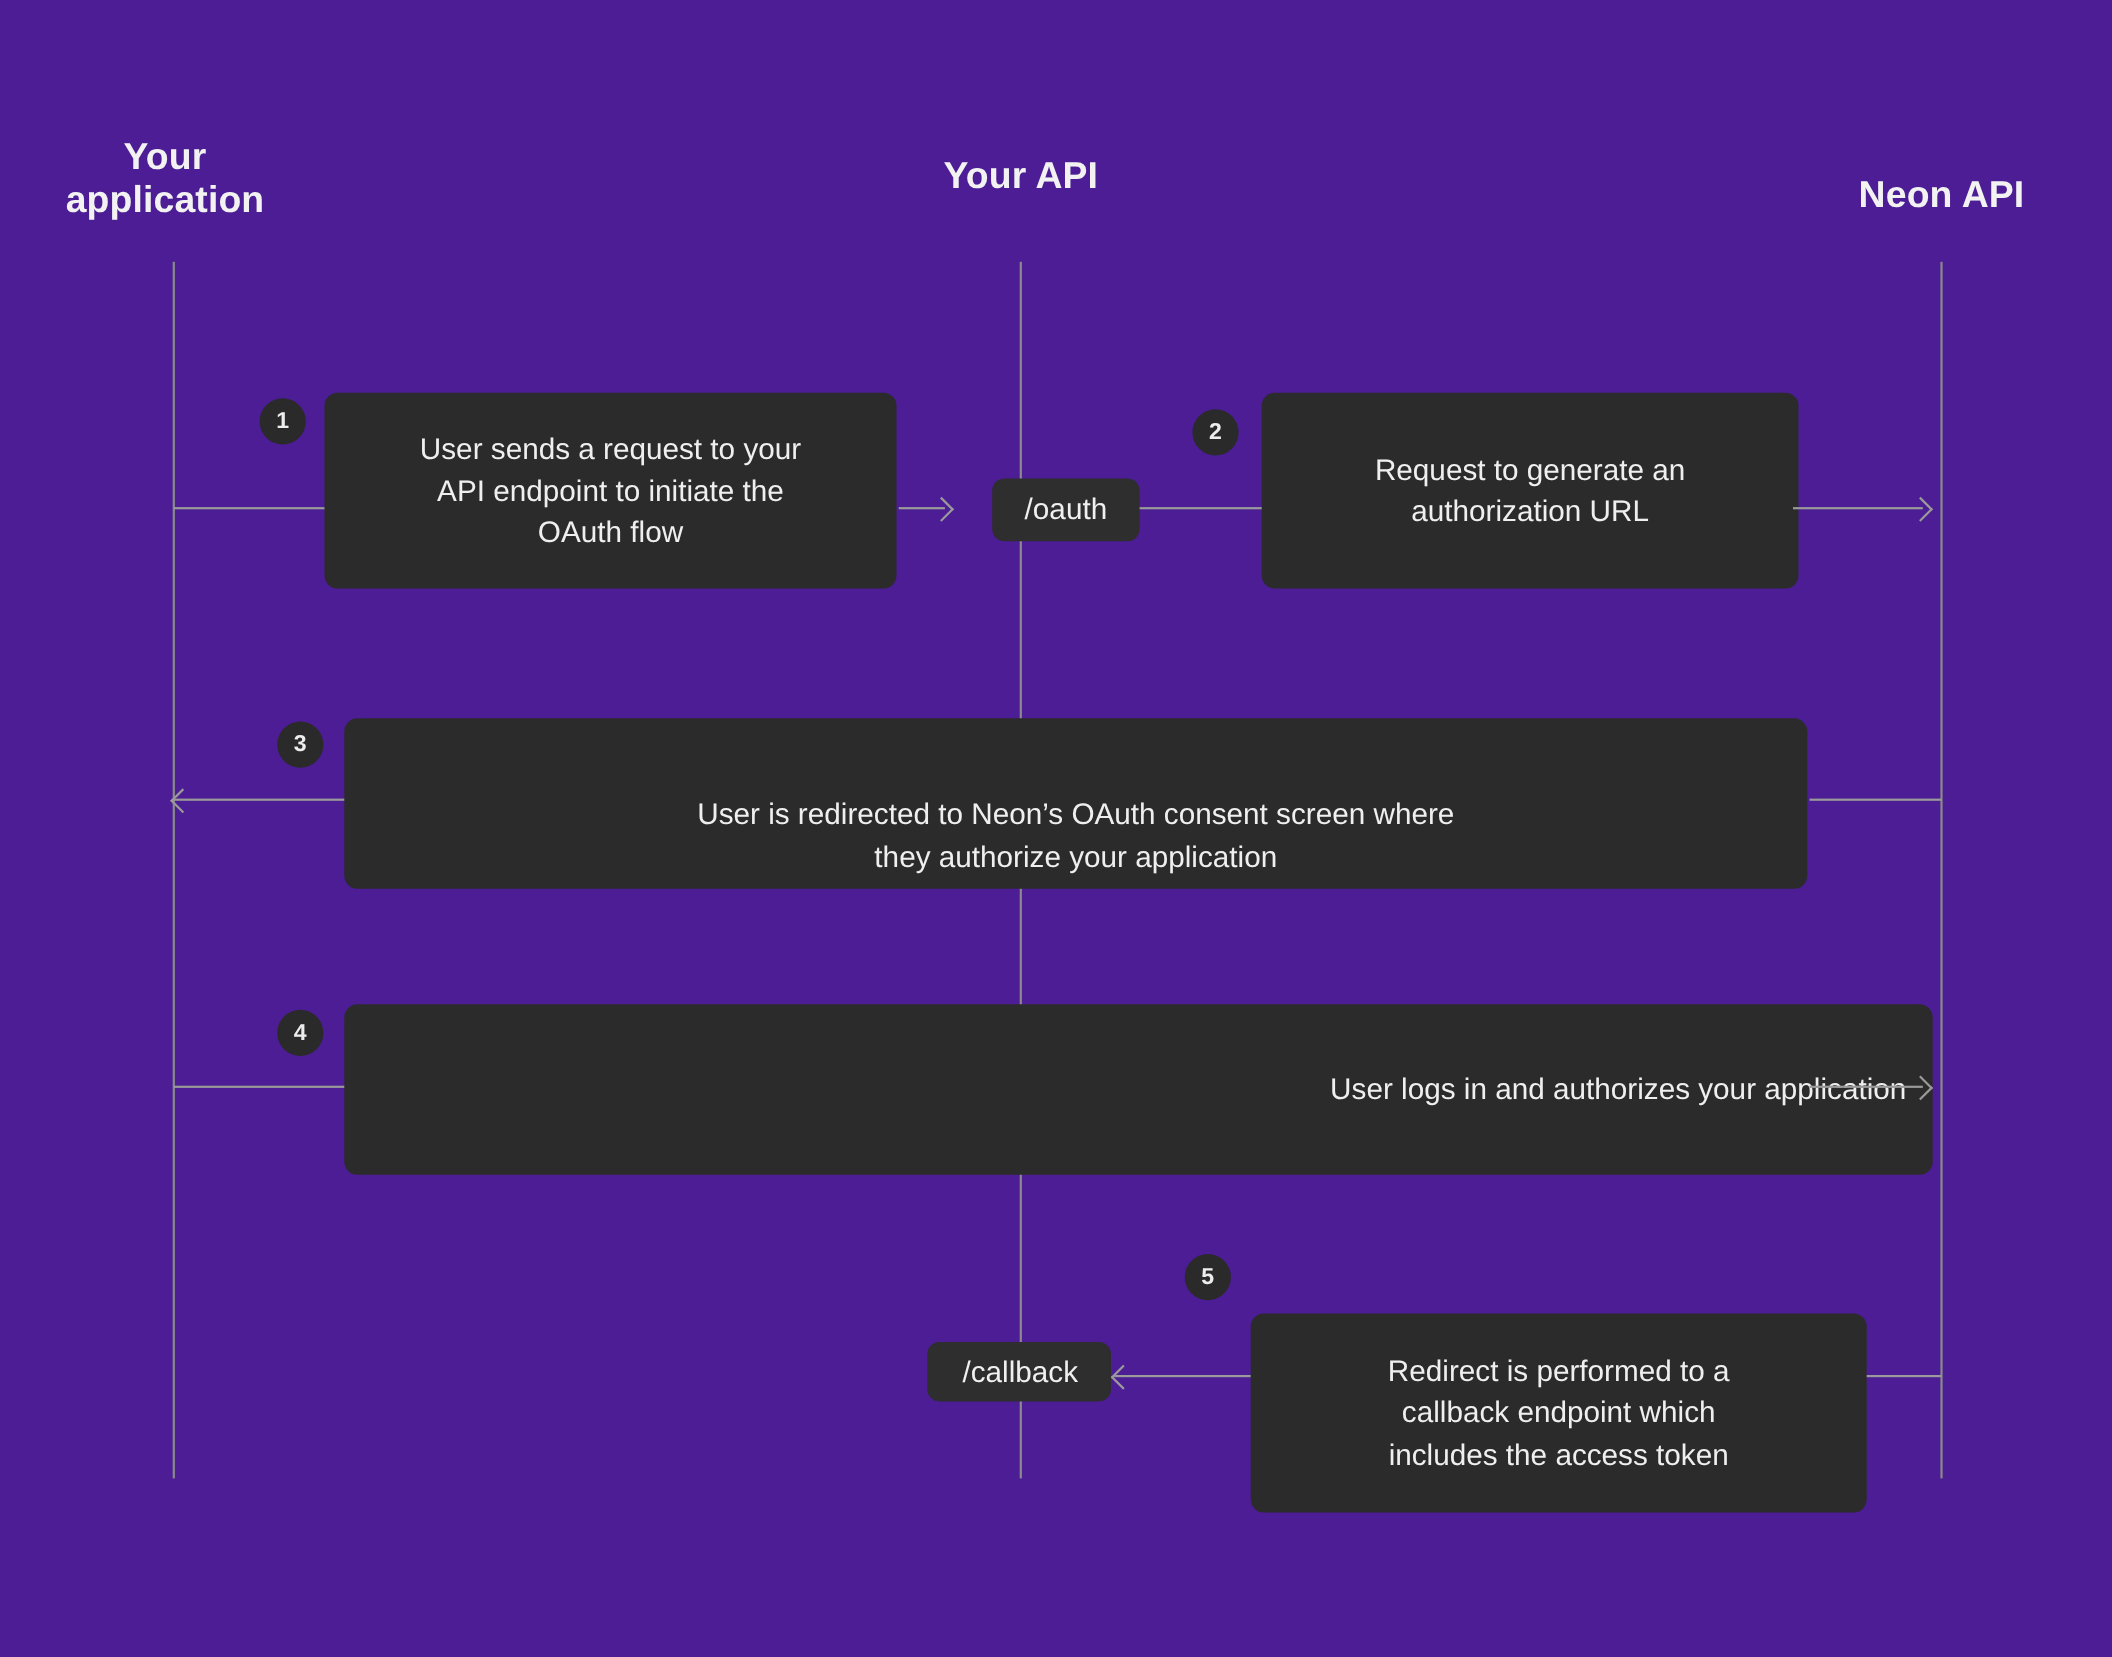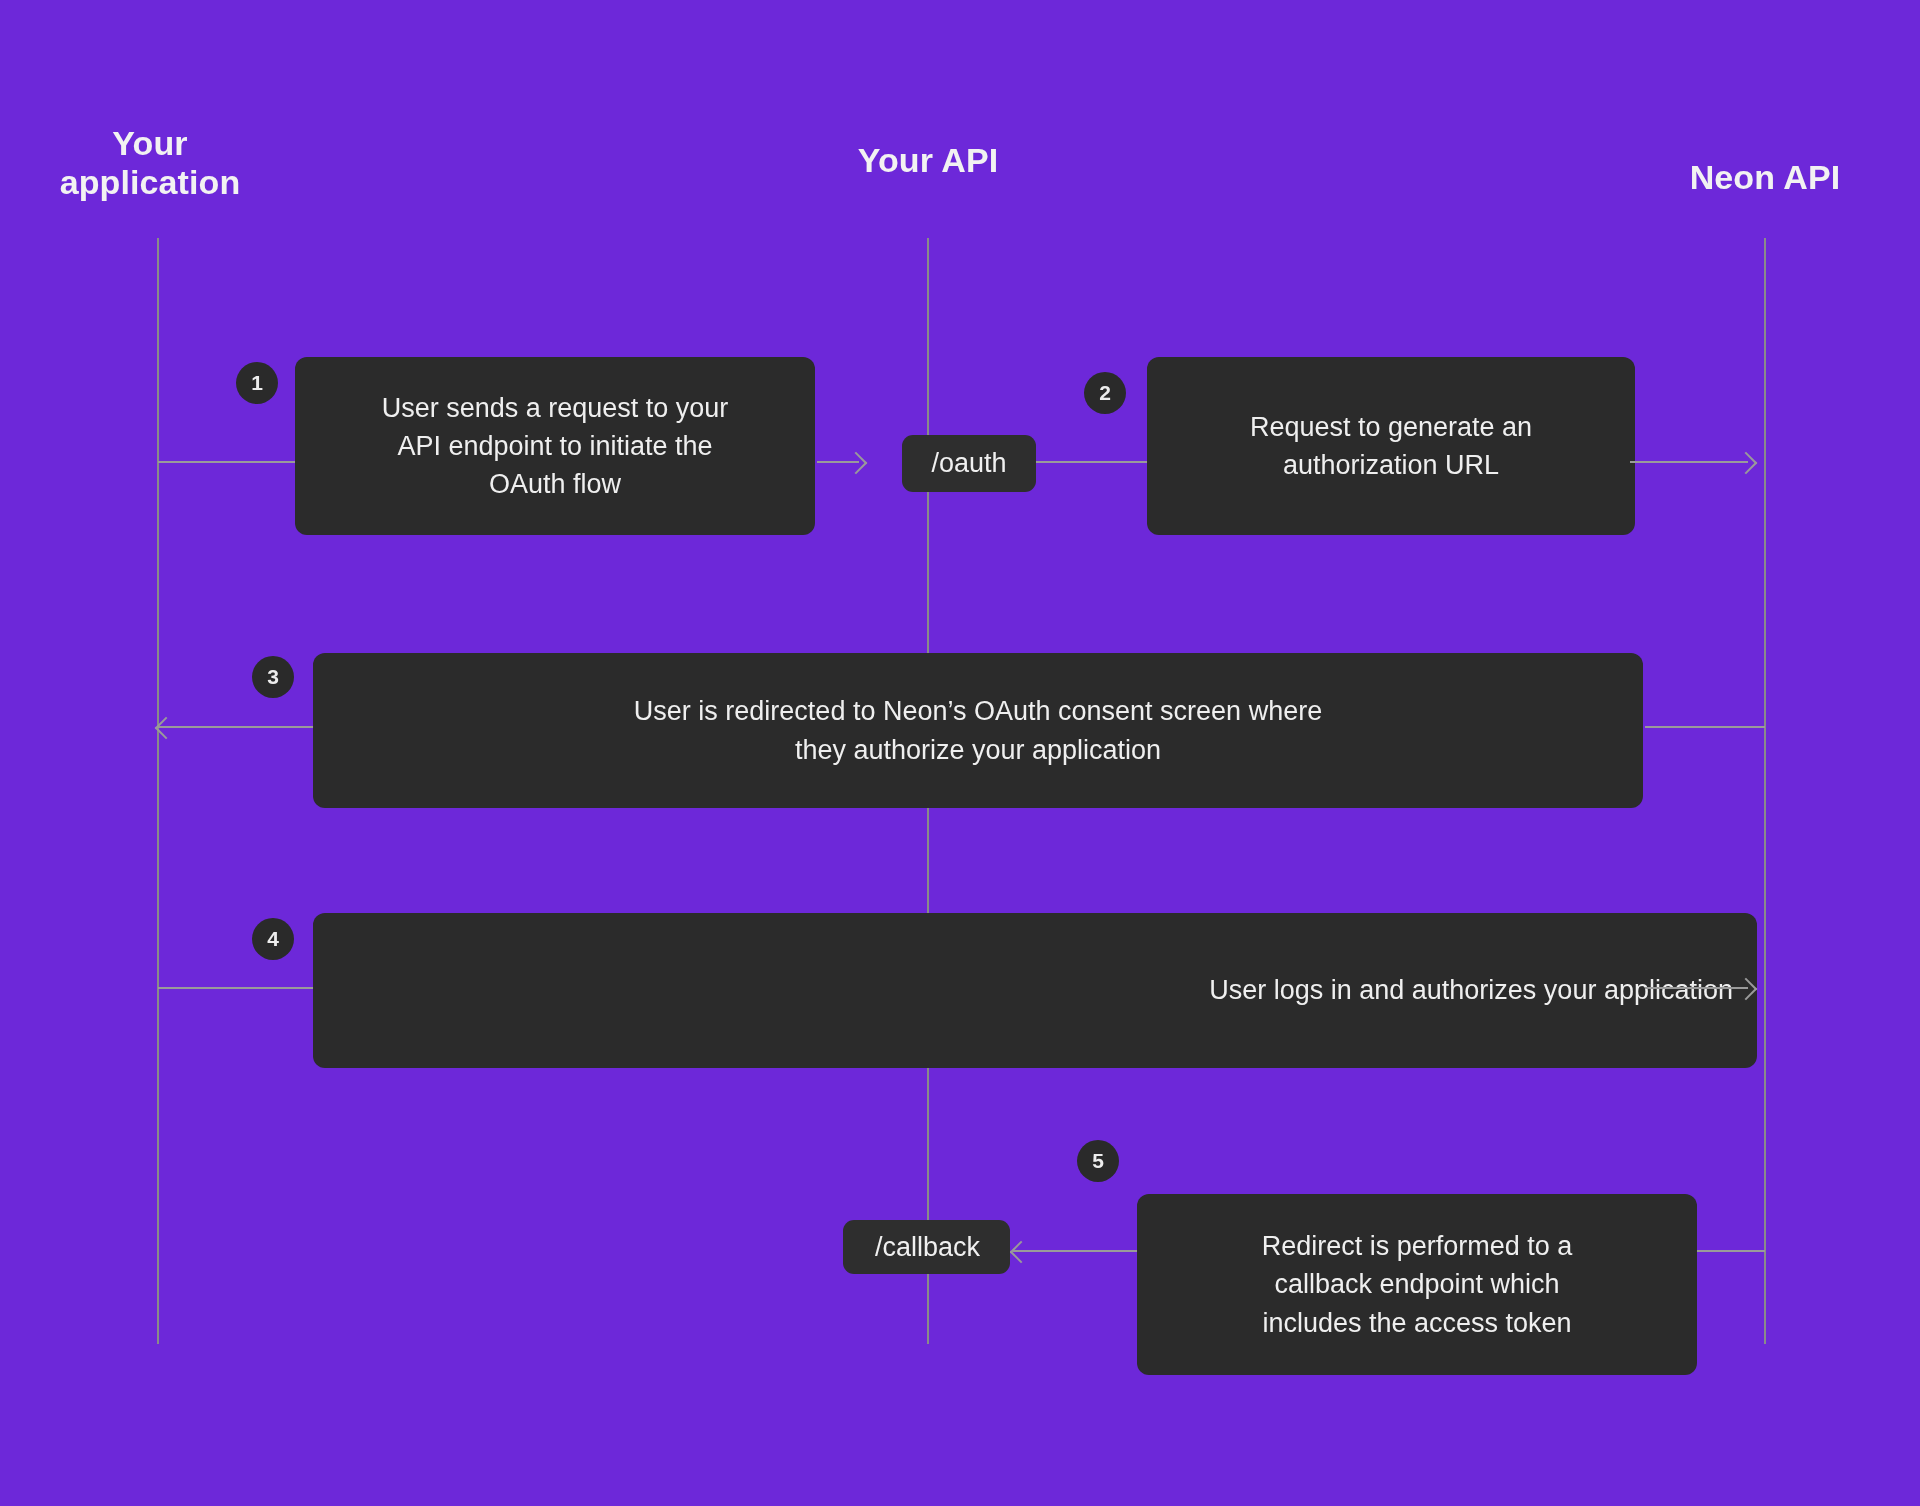--- a/index.html
+++ b/index.html
@@ -11,21 +11,21 @@
     width: 1920px;
     height: 1506px;
     font-family: "Liberation Sans", sans-serif;
     overflow: hidden;
   }
 
   #canvas {
     position: relative;
     width: 1920px;
     height: 1506px;
-    background: #6d28d9;
+    background: #4c1d95;
   }
 
   
   .lane-title {
     position: absolute;
     color: #f2f2f2;
     font-weight: 700;
     font-size: 34px;
     line-height: 1.16;
     letter-spacing: 0.1px;
@@ -63,21 +63,21 @@
     color: #efefef;
     font-size: 27px;
     line-height: 1.42;
     text-align: center;
     white-space: pre-line;
     font-weight: 400;
   }
 
   #box1 { left: 295px;  top: 357px;  width: 520px; height: 178px; }
   #box2 { left: 1147px; top: 357px;  width: 488px; height: 178px; }
-  #box3 { left: 313px;  top: 653px;  width: 1330px; height: 155px; }
+  #box3 { left: 313px;  top: 653px;  width: 1330px; height: 155px; align-items: flex-end; }
   #box4 { left: 313px;  top: 913px;  width: 1444px; height: 155px; justify-content: flex-end; }
   #box5 { left: 1137px; top: 1162px; width: 560px; height: 181px; margin-top: 32px; }
 
   
   .badge {
     position: absolute;
     width: 42px;
     height: 42px;
     border-radius: 50%;
     background: #2a2a2a;

